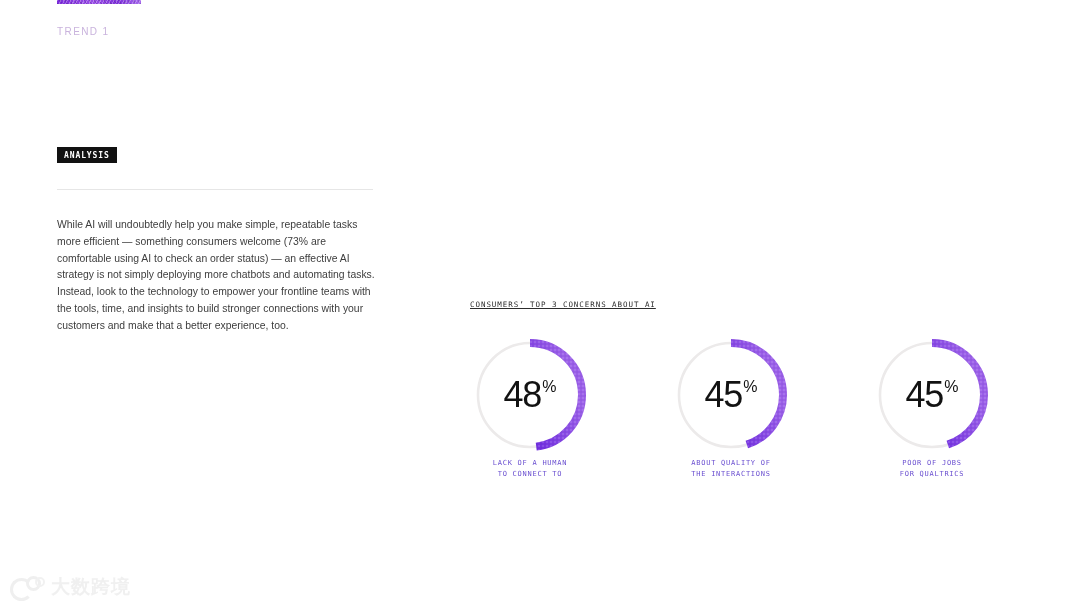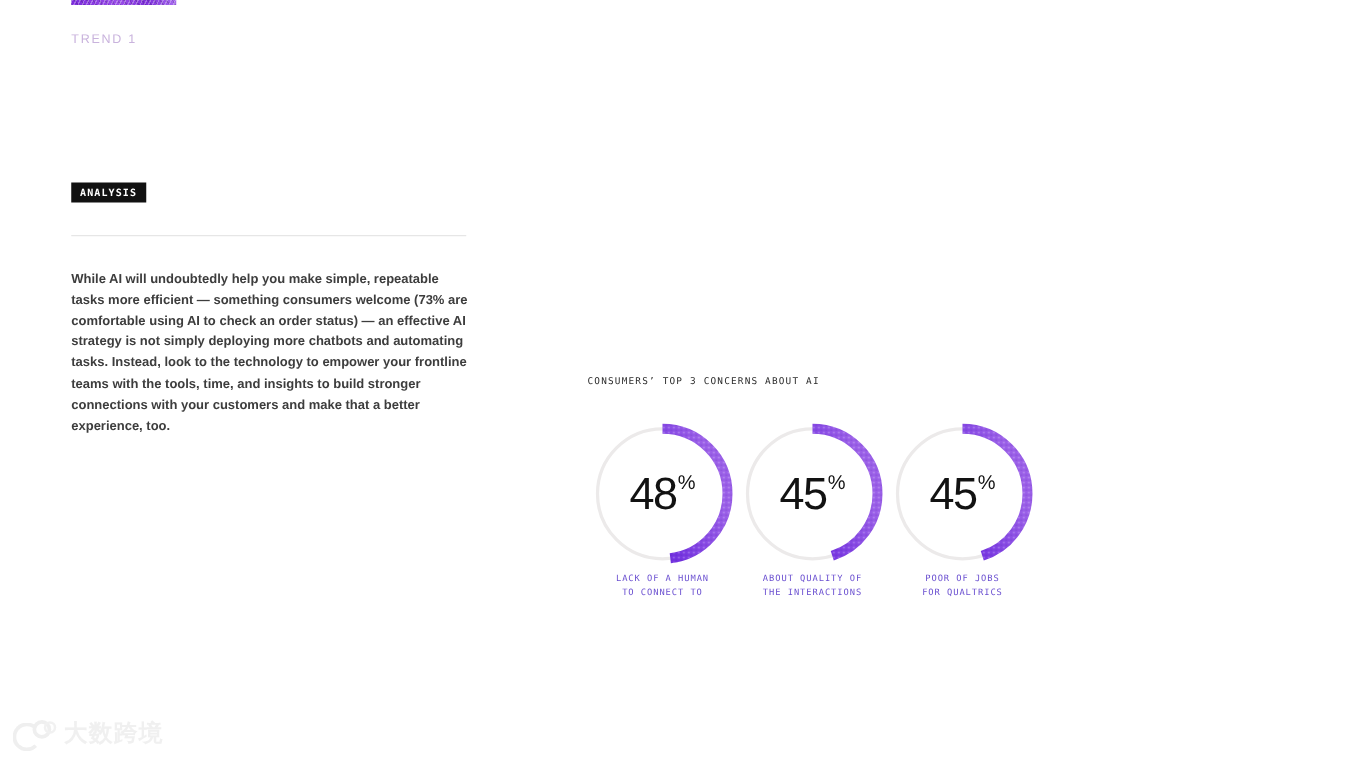--- a/index.html
+++ b/index.html
@@ -79,38 +79,40 @@
     height: 1px;
     background: #e6e6e6;
   }
   .body-copy {
     margin-top: 27px;
     font-size: 10.4px;
     line-height: 16.8px;
     color: #3d3d3d;
     width: 318px;
   }
-  .body-copy p { margin: 0; font-weight: bold; }
+  .body-copy p { margin: 0; }
 
   
   .charts-wrap {
     position: absolute;
     left: 470px;
     top: 300px;
     width: 540px;
   }
   .charts-title {
     font-family: "DejaVu Sans Mono", monospace;
     font-size: 7.5px;
     letter-spacing: 0.95px;
     color: #2c2c2c;
+    text-decoration: underline;
   }
   .donut-row {
     margin-top: 26px;
     display: flex;
+    gap: 81px;
   }
   .donut-item {
     width: 120px;
     display: flex;
     flex-direction: column;
     align-items: center;
   }
   .donut {
     position: relative;
     width: 120px;

